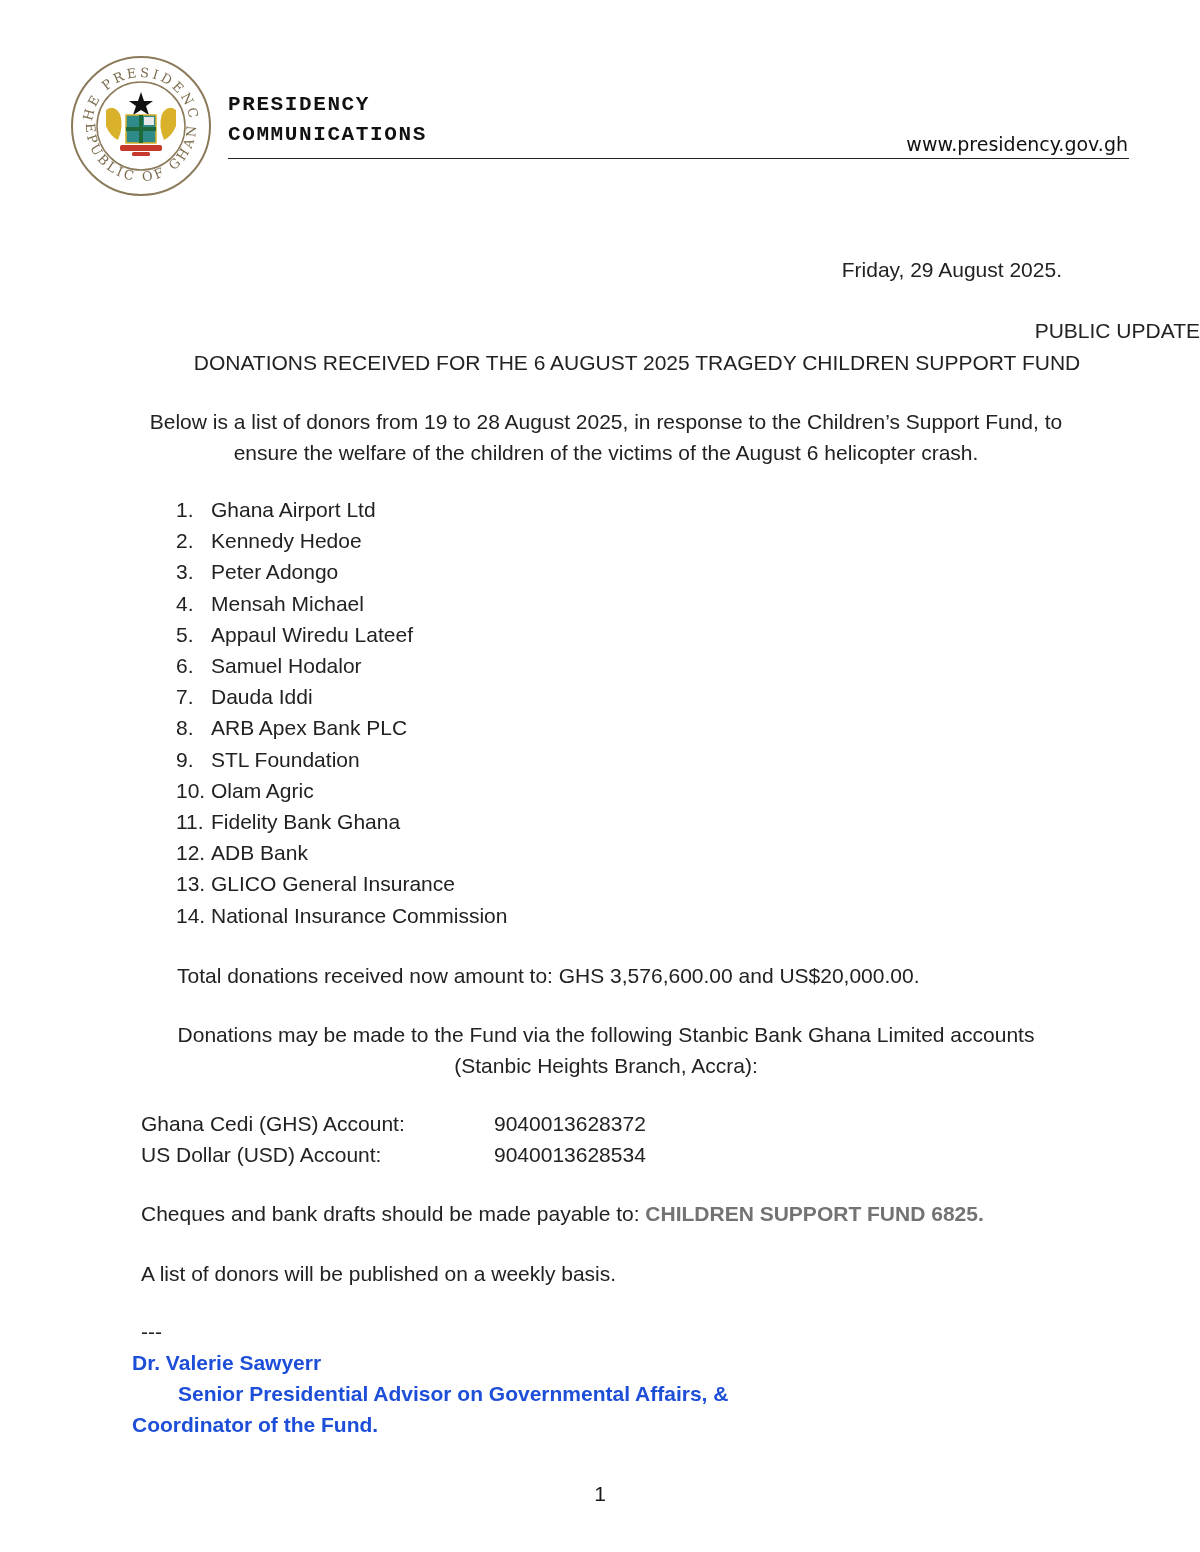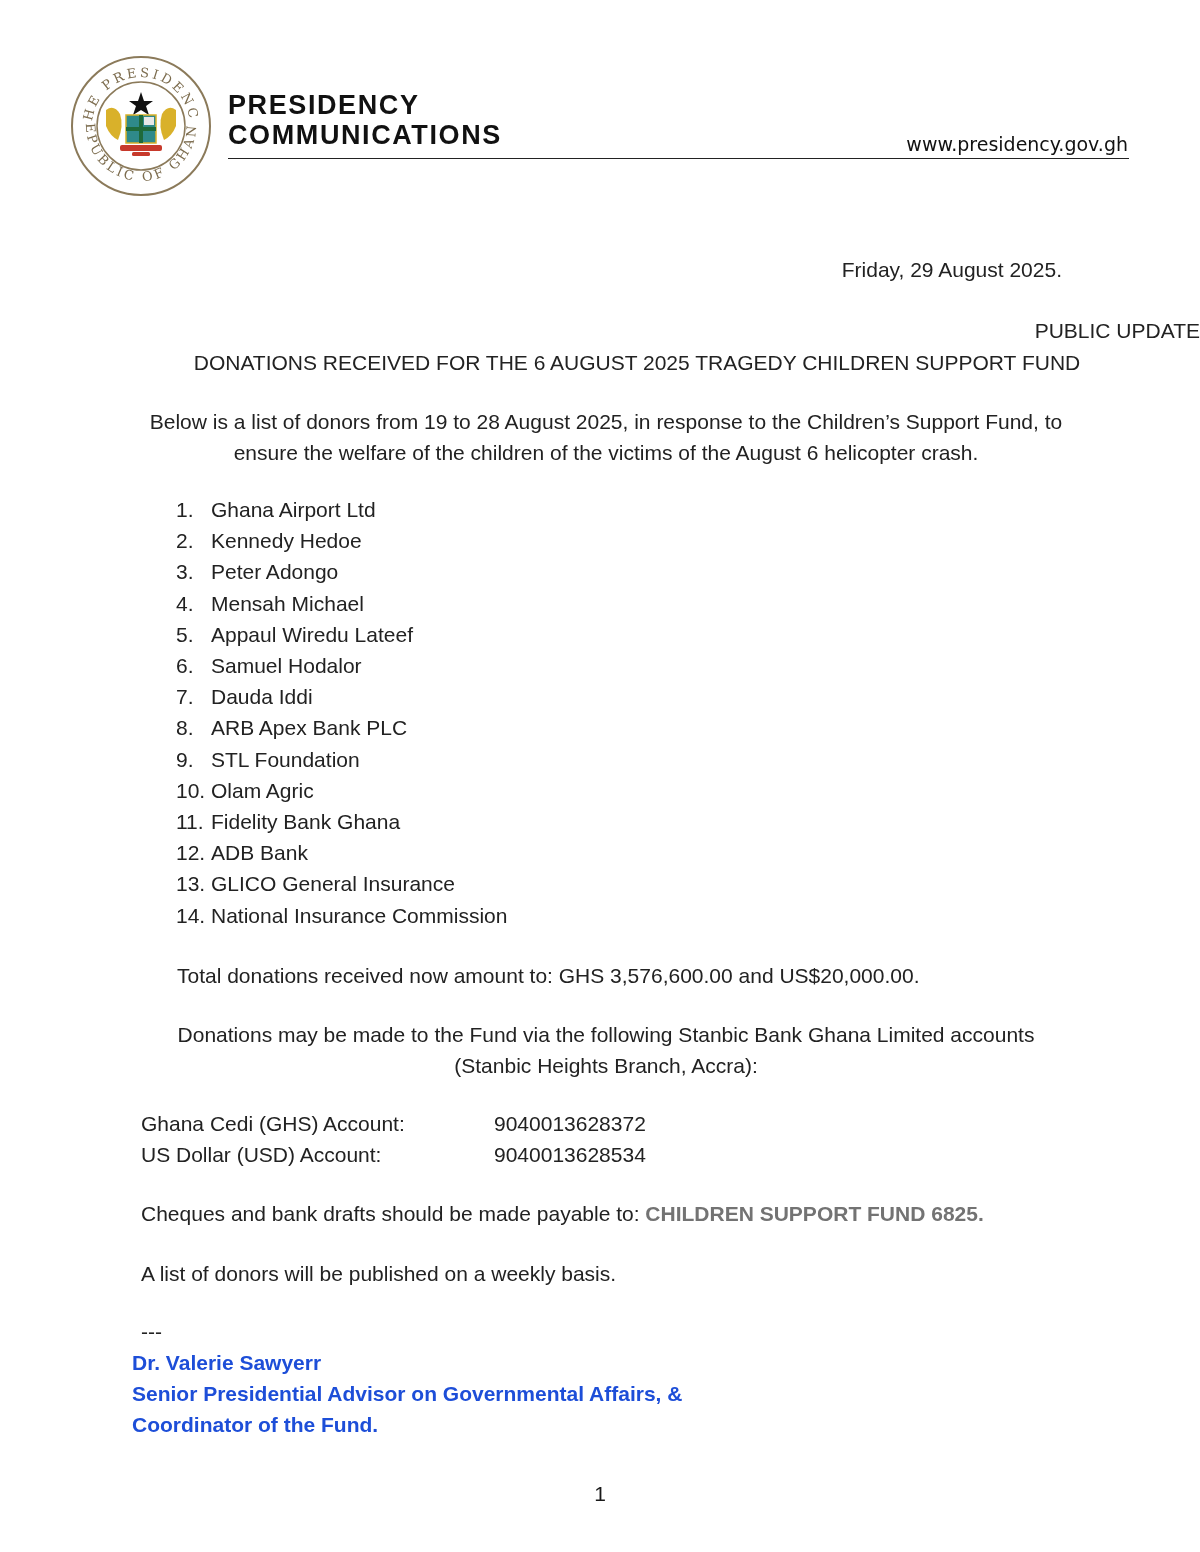--- a/index.html
+++ b/index.html
@@ -2,22 +2,22 @@
 <html><head>
 <meta charset="utf-8">
 <style>
   html, body { margin: 0; padding: 0; background: #ffffff; }
   body { width: 1200px; height: 1552px; position: relative; overflow: hidden;
          font-family: "Liberation Sans", "DejaVu Sans", sans-serif; color: #1a1a1a; }
   .abs { position: absolute; }
 
   
   #seal { left: 70px; top: 55px; width: 142px; height: 142px; }
-  .brand { left: 228px; font-family: Liberation Sans, sans-serif; font-weight: bold;
-           font-size: 27px; letter-spacing: 1.6px; color: #111; line-height: 30px; }
+  .brand { left: 228px; font-family: Liberation Mono, monospace; font-weight: bold;
+           font-size: 21px; letter-spacing: 1.6px; color: #111; line-height: 30px; }
   #brand1 { top: 90px; }
   #brand2 { top: 120px; }
   #rule { left: 228px; top: 158px; width: 901px; height: 0; border-top: 1.5px solid #222; }
   #website { right: 72px; top: 133px; font-family: "DejaVu Sans", sans-serif; font-size: 19px; color: #111; }
 
   
   .txt { font-size: 21px; line-height: 31px; color: #222; text-align: center; }
   #date { right: 138px; top: 254px; }
   #title1 { left: 0; width: 1200px; text-align: right; top: 315px; }
   #title2 { left: 0; width: 1200px; text-align: center; top: 347px; margin-left: 37px; }
@@ -30,21 +30,21 @@
   .acct-label { left: 141px; }
   .acct-num { left: 494px; }
   #acct1-l, #acct1-n { top: 1108px; }
   #acct2-l, #acct2-n { top: 1139px; }
   #cheques { left: 141px; top: 1198px; }
   #cheques b { font-weight: bold; color: #737373; }
   #weekly { left: 141px; top: 1258px; }
   #dashes { left: 141px; top: 1316px; }
   .sig { left: 132px; color: #1d4ed8; font-weight: bold; }
   #sig-name { top: 1347px; }
-  #sig-title { top: 1378px; }
+  #sig-title { top: 1378px; margin-left: 46px; }
   #sig-role { top: 1409px; }
   #pagenum { left: 0; width: 1200px; text-align: center; top: 1482px; font-size: 21px; }
 </style>
 </head>
 <body>
 
 <div id="seal" class="abs">
   <svg width="142" height="142" viewBox="0 0 142 142">
     <defs>
       <path id="arcTop" d="M 22 71 A 49 49 0 0 1 120 71"></path>

